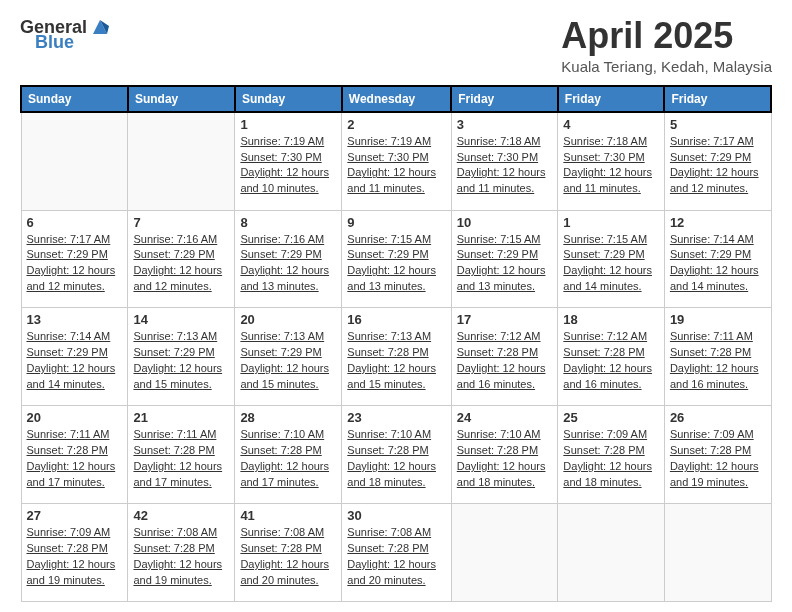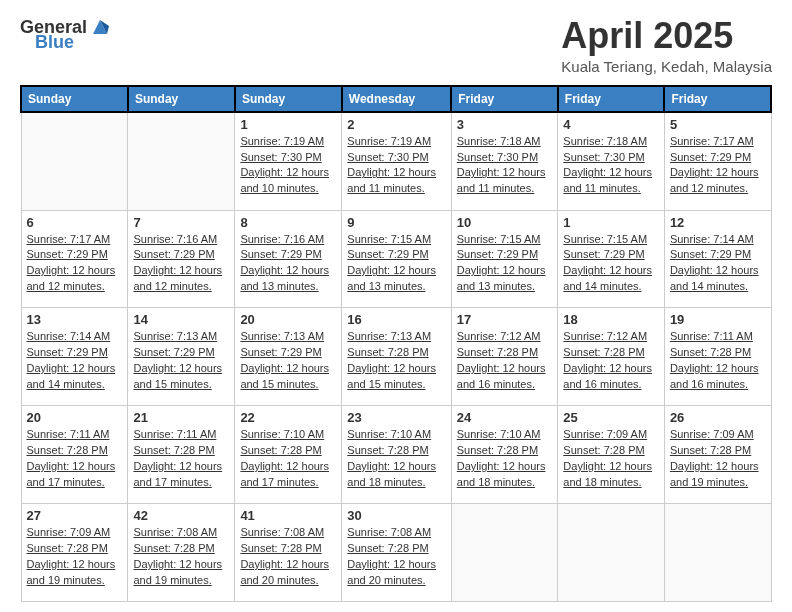--- a/index.html
+++ b/index.html
@@ -281,21 +281,21 @@
 and 17 minutes.</div>
           </td>
           <td>
             <span class="day-number">21</span>
             <div class="day-info" style="white-space: pre-line;">Sunrise: 7:11 AM
 Sunset: 7:28 PM
 Daylight: 12 hours
 and 17 minutes.</div>
           </td>
           <td>
-            <span class="day-number">22</span>
+            <span class="day-number">28</span>
             <div class="day-info" style="white-space: pre-line;">Sunrise: 7:10 AM
 Sunset: 7:28 PM
 Daylight: 12 hours
 and 17 minutes.</div>
           </td>
           <td>
             <span class="day-number">23</span>
             <div class="day-info" style="white-space: pre-line;">Sunrise: 7:10 AM
 Sunset: 7:28 PM
 Daylight: 12 hours

